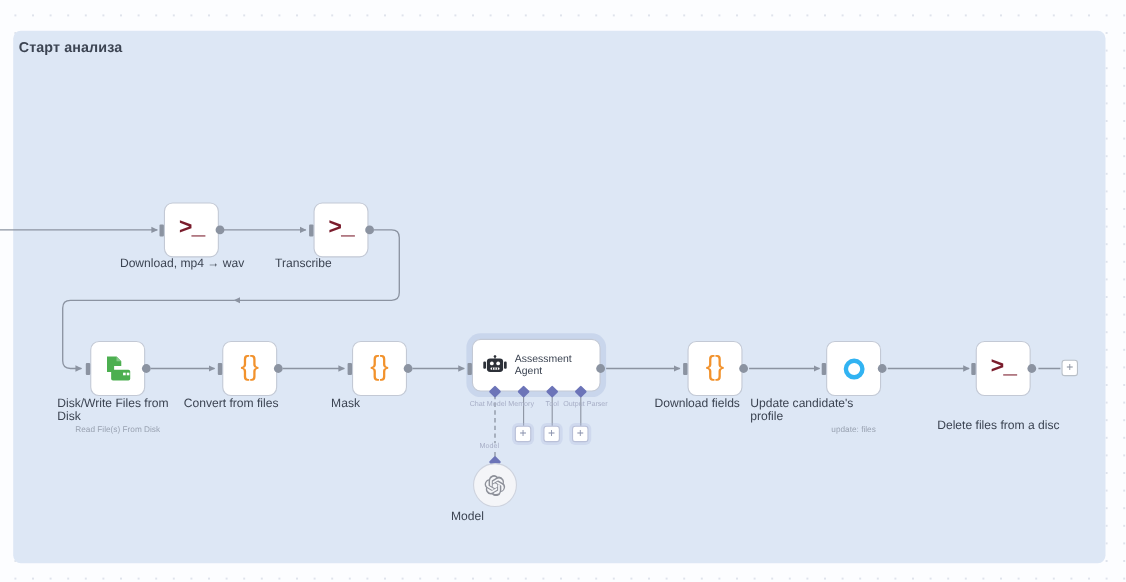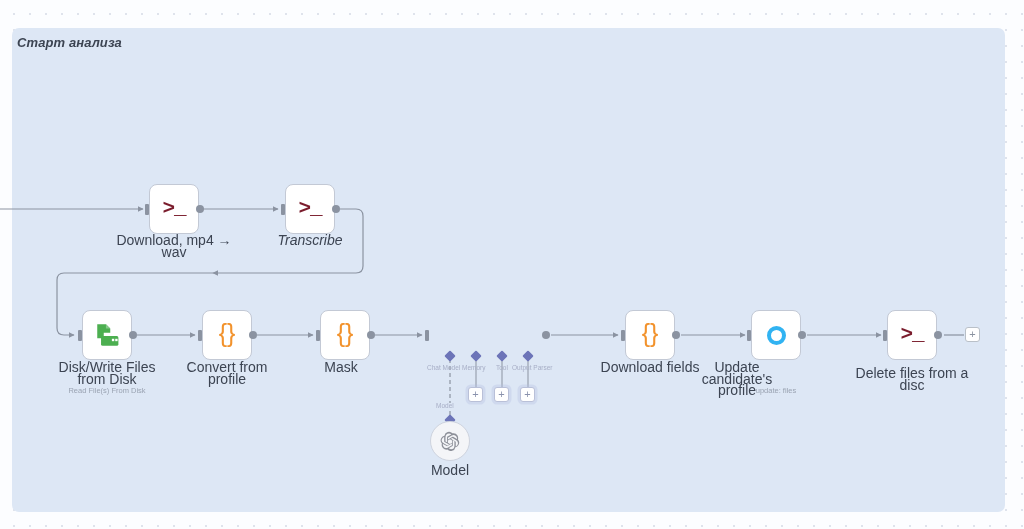--- a/index.html
+++ b/index.html
@@ -29,21 +29,20 @@
     border-radius: 7px;
   }
   .sticky-title {
     position: absolute;
     left: 17px;
     top: 35px;
     font-size: 13px;
     font-weight: bold;
     color: #3c4452;
     letter-spacing: .1px;
-    font-style: italic;
   }
   
   svg.edges {
     position: absolute;
     left: 0; top: 0;
     width: 1024px; height: 529px;
     overflow: visible;
   }
   
   .node {
@@ -52,22 +51,22 @@
     border: 1px solid #c3c9d5;
     border-radius: 8px;
     box-sizing: border-box;
     display: flex;
     align-items: center;
     justify-content: center;
   }
   .node-sq { width: 50px; height: 50px; }
   .node-label {
     position: absolute;
-    text-align: center;
-    font-size: 14px;
+    text-align: left;
+    font-size: 11px;
     line-height: 11.5px;
     color: #3c4452;
     white-space: normal;
   }
   .node-sublabel {
     position: absolute;
     text-align: center;
     font-size: 7.5px;
     line-height: 10px;
     color: #9aa3b2;
@@ -245,50 +244,66 @@
   </div>
   <div class="port-in" style="left:145px; top:204px;"></div>
   <div class="port-out" style="left:196px; top:205px;"></div>
   <div class="node-label" style="left:109px; top:235px; width:130px;">Download, mp4 → wav</div>
 
   <div class="node node-sq" style="left:285px; top:184px;">
     <span class="icon-term">&gt;_</span>
   </div>
   <div class="port-in" style="left:281px; top:204px;"></div>
   <div class="port-out" style="left:332px; top:205px;"></div>
-  <div class="node-label" style="left:250px; top:235px; width:120px;font-style:italic;">Transcribe</div>
+  <div class="node-label" style="left:250px; top:235px; width:120px;">Transcribe</div>
 
   <div class="node node-sq" style="left:82px; top:310px;">
     <svg class="icon-disk" viewBox="0 0 24 24">
       <path d="M3 2 h8 l4 4 v4 h-6 v5 H3 Z" fill="#4caf50"></path>
       <path d="M11 2 l4 4 h-4 Z" fill="#86c98a"></path>
       <path d="M8 13 h13 a1.5 1.5 0 0 1 1.5 1.5 v6 a1.5 1.5 0 0 1 -1.5 1.5 H8 a1.5 1.5 0 0 1 -1.5 -1.5 v-6 A1.5 1.5 0 0 1 8 13 Z" fill="#4caf50"></path>
       <rect x="16.5" y="15.5" width="2.2" height="2.2" fill="#ffffff"></rect>
       <rect x="19.6" y="15.5" width="2.2" height="2.2" fill="#ffffff"></rect>
     </svg>
   </div>
   <div class="port-in" style="left:78px; top:330px;"></div>
   <div class="port-out" style="left:129px; top:331px;"></div>
   <div class="node-label" style="left:52px; top:362px; width:110px;">Disk/Write Files from Disk</div>
   <div class="node-sublabel" style="left:52px; top:386px; width:110px;">Read File(s) From Disk</div>
 
   <div class="node node-sq" style="left:202px; top:310px;">
     <span class="icon-code">{}</span>
   </div>
   <div class="port-in" style="left:198px; top:330px;"></div>
   <div class="port-out" style="left:249px; top:331px;"></div>
-  <div class="node-label" style="left:167px; top:362px; width:120px;">Convert from profile</div>
+  <div class="node-label" style="left:167px; top:362px; width:120px;">Convert from files</div>
 
   <div class="node node-sq" style="left:320px; top:310px;">
     <span class="icon-code">{}</span>
   </div>
   <div class="port-in" style="left:316px; top:330px;"></div>
   <div class="port-out" style="left:367px; top:331px;"></div>
   <div class="node-label" style="left:301px; top:362px; width:80px;">Mask</div>
 
+  <div class="agent-node">
+    <svg class="robot-icon" viewBox="0 0 26 22">
+      <rect x="0" y="7" width="3" height="8" rx="1.2" fill="#2c3038"></rect>
+      <rect x="23" y="7" width="3" height="8" rx="1.2" fill="#2c3038"></rect>
+      <path d="M13 0.5 v3" stroke="#2c3038" stroke-width="1.4"></path>
+      <circle cx="13" cy="1" r="1.4" fill="#2c3038"></circle>
+      <rect x="4" y="3.5" width="18" height="15" rx="3.5" fill="#2c3038"></rect>
+      <circle cx="9.5" cy="9" r="2.1" fill="#ffffff"></circle>
+      <circle cx="16.5" cy="9" r="2.1" fill="#ffffff"></circle>
+      <rect x="8" y="13.5" width="10" height="2.6" rx="1.1" fill="#ffffff"></rect>
+      <rect x="9.7" y="13.5" width="1.1" height="2.6" fill="#2c3038"></rect>
+      <rect x="12.4" y="13.5" width="1.1" height="2.6" fill="#2c3038"></rect>
+      <rect x="15.1" y="13.5" width="1.1" height="2.6" fill="#2c3038"></rect>
+    </svg>
+    <span class="agent-title">Assessment Agent</span>
+  </div>
   <div class="port-in" style="left:425px; top:330px;"></div>
   <div class="port-out" style="left:542px; top:331px;"></div>
 
   <div class="diamond" style="left:446px; top:352px;"></div>
   <div class="diamond" style="left:472px; top:352px;"></div>
   <div class="diamond" style="left:498px; top:352px;"></div>
   <div class="diamond" style="left:524px; top:352px;"></div>
 
   <div class="conn-label" style="left:427px; top:364px;">Chat Model</div>
   <div class="conn-label" style="left:462px; top:364px;">Memory</div>
@@ -321,17 +336,17 @@
   <div class="port-in" style="left:747px; top:330px;"></div>
   <div class="port-out" style="left:798px; top:331px;"></div>
   <div class="node-label" style="left:682px; top:362px; width:110px;">Update candidate's profile</div>
   <div class="node-sublabel" style="left:721px; top:386px; width:110px;">update: files</div>
 
   <div class="node node-sq" style="left:887px; top:310px;">
     <span class="icon-term">&gt;_</span>
   </div>
   <div class="port-in" style="left:883px; top:330px;"></div>
   <div class="port-out" style="left:934px; top:331px;"></div>
-  <div class="node-label" style="left:852px; top:368px; width:120px;">Delete files from a disc</div>
+  <div class="node-label" style="left:852px; top:382px; width:120px;">Delete files from a disc</div>
 
   <div class="plus-plain" style="left:965px; top:327px;">+</div>
 
 </div>
 
 </body></html>

